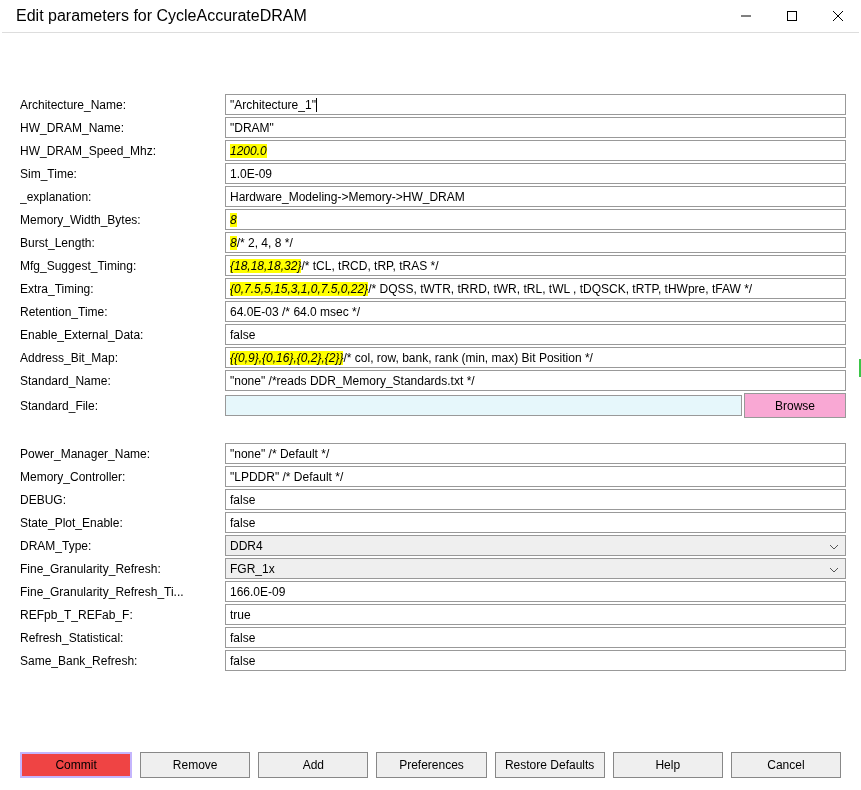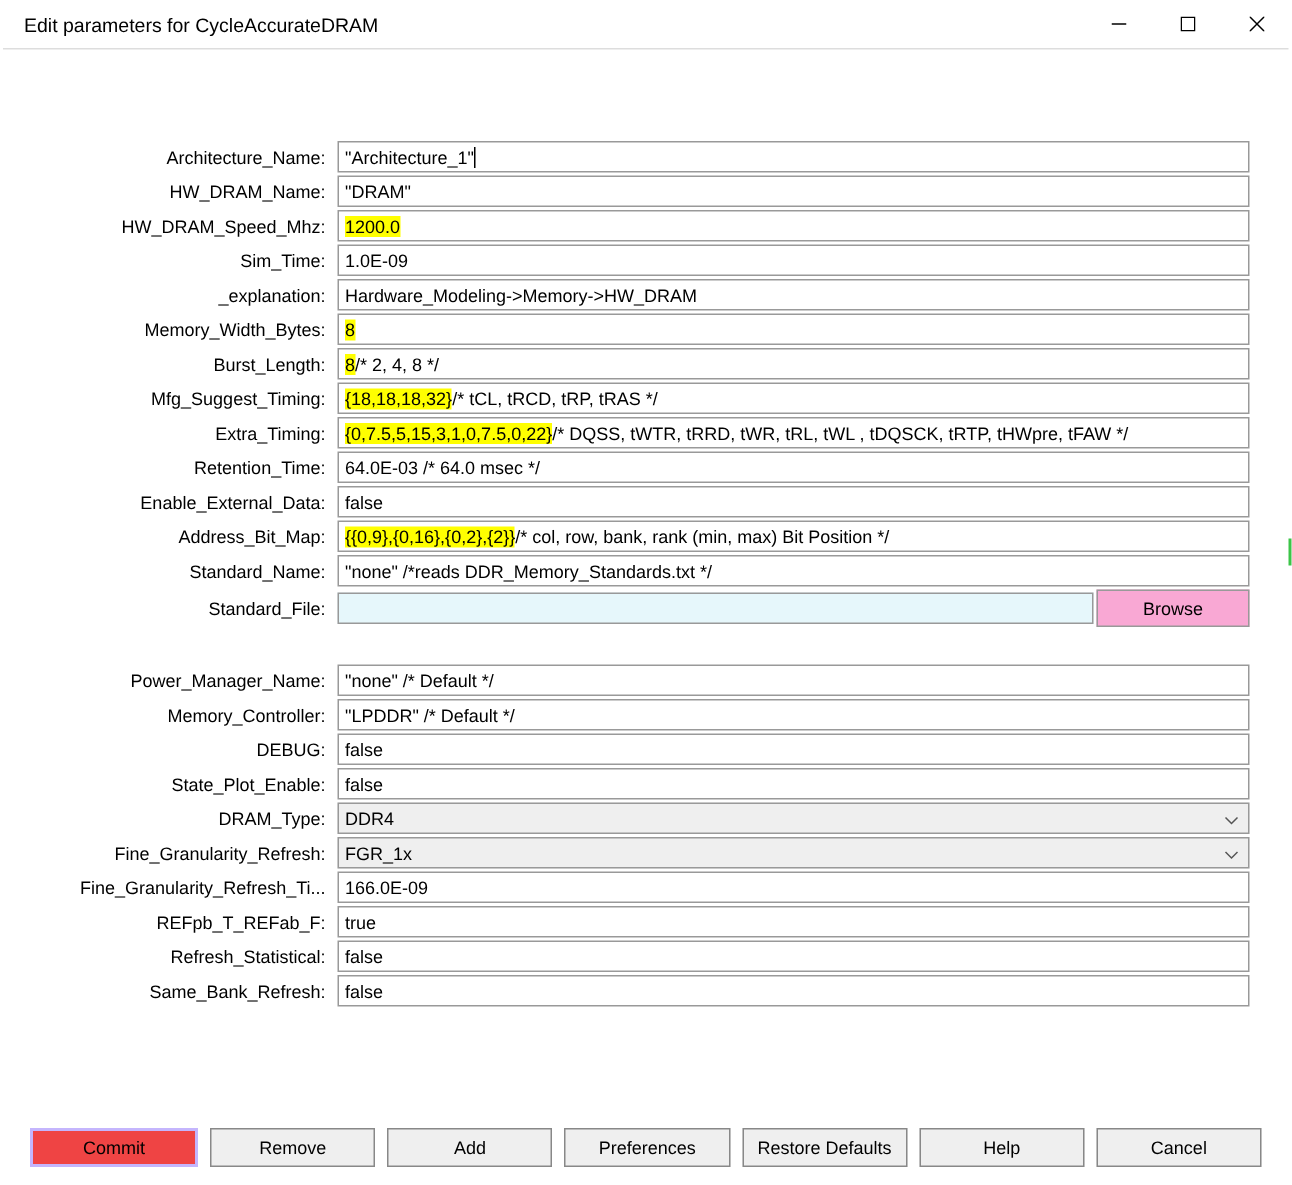--- a/index.html
+++ b/index.html
@@ -12,40 +12,39 @@
       height: 790px;
       overflow: hidden;
     }
     .titlebar {
       display: flex;
       align-items: center;
       height: 32px;
       padding-left: 16px;
       background: #fff;
     }
-    .titlebar-title { font-size: 13px; }
+    .titlebar-title { font-size: 16px; }
     .titlebar-spacer { flex: 1; }
     .titlebar-btn {
       width: 46px;
       height: 32px;
       display: flex;
       align-items: center;
       justify-content: center;
       font-size: 11px;
       font-family: "Segoe UI", sans-serif;
     }
     .titlebar-btn svg { display: block; }
     .titlebar-sep {
       height: 1px;
       background: #ddd;
       margin: 0 2px;
     }
     .content {
-      padding: 60px 28px 0 20px;
-      text-align: right;
+      padding: 60px 15px 0 20px;
     }
     .row {
       display: flex;
       align-items: center;
       height: 23px;
       margin-bottom: 0px;
     }
     .label-col {
       width: 205px;
       flex-shrink: 0;
@@ -69,20 +68,21 @@
       font-family: inherit;
       font-size: 12px;
       display: flex;
       align-items: center;
       white-space: nowrap;
       overflow: hidden;
     }
     .tfield .hl {
       background: #ffff00;
       display: inline;
+      font-style: italic;
     }
     .tfield .cursor {
       display: inline-block;
       width: 1px;
       height: 14px;
       background: #000;
       vertical-align: middle;
       margin-left: 0px;
     }
     .tfield.file-field {

